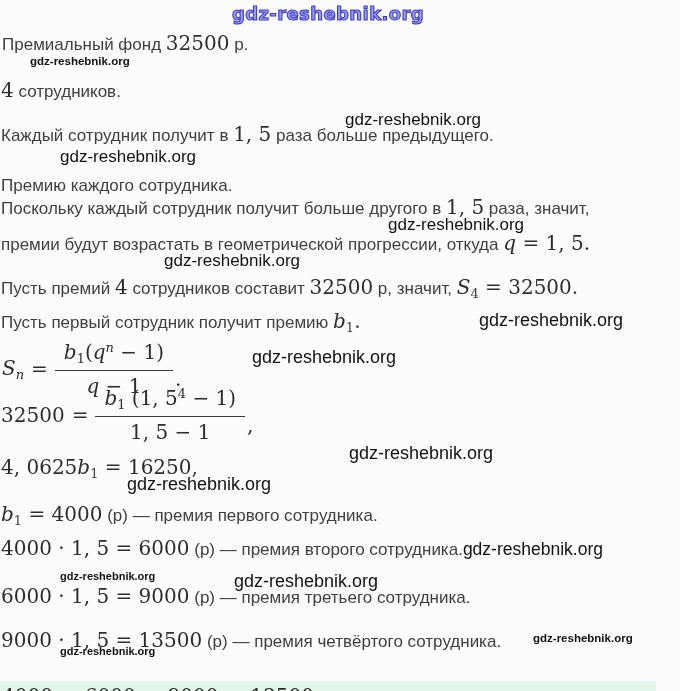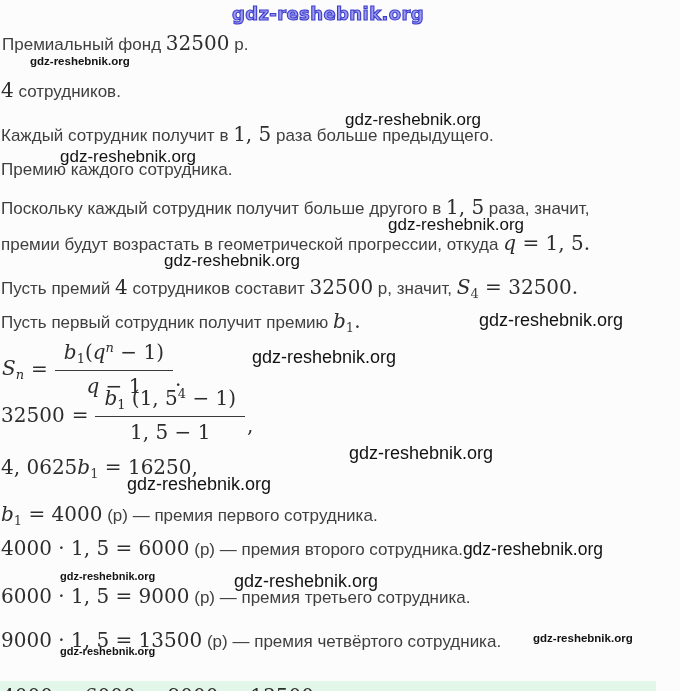--- a/index.html
+++ b/index.html
@@ -54,21 +54,21 @@
   <div class="wm sm" style="left:30px;top:55px">gdz-reshebnik.org</div>
 
   <div class="line" style="top:78px;left:1px"><span class="m">4</span><span class="t"> сотрудников.</span></div>
 
   <div class="wm" style="left:345px;top:110px">gdz-reshebnik.org</div>
 
   <div class="line" style="top:122px;left:1px"><span class="t">Каждый сотрудник получит в </span><span class="m">1, 5</span><span class="t"> раза больше предыдущего.</span></div>
 
   <div class="wm" style="left:60px;top:147px">gdz-reshebnik.org</div>
 
-  <div class="line" style="top:160px;left:1px"><span class="t">Премию каждого сотрудника.</span></div>
+  <div class="line" style="top:176px;left:1px"><span class="t">Премию каждого сотрудника.</span></div>
 
   <div class="line" style="top:195px;left:1px"><span class="t">Поскольку каждый сотрудник получит больше другого в </span><span class="m">1, 5</span><span class="t"> раза, значит,</span></div>
 
   <div class="wm" style="left:388px;top:215px">gdz-reshebnik.org</div>
 
   <div class="line" style="top:231px;left:1px"><span class="t">премии будут возрастать в геометрической прогрессии, откуда </span><span class="v">q</span><span class="m"> = 1, 5.</span></div>
 
   <div class="wm" style="left:164px;top:251px">gdz-reshebnik.org</div>
 
   <div class="line" style="top:275px;left:1px"><span class="t">Пусть премий </span><span class="m">4</span><span class="t"> сотрудников составит </span><span class="m">32500</span><span class="t"> р, значит, </span><span class="v">S</span><sub>4</sub><span class="m"> = 32500.</span></div>

